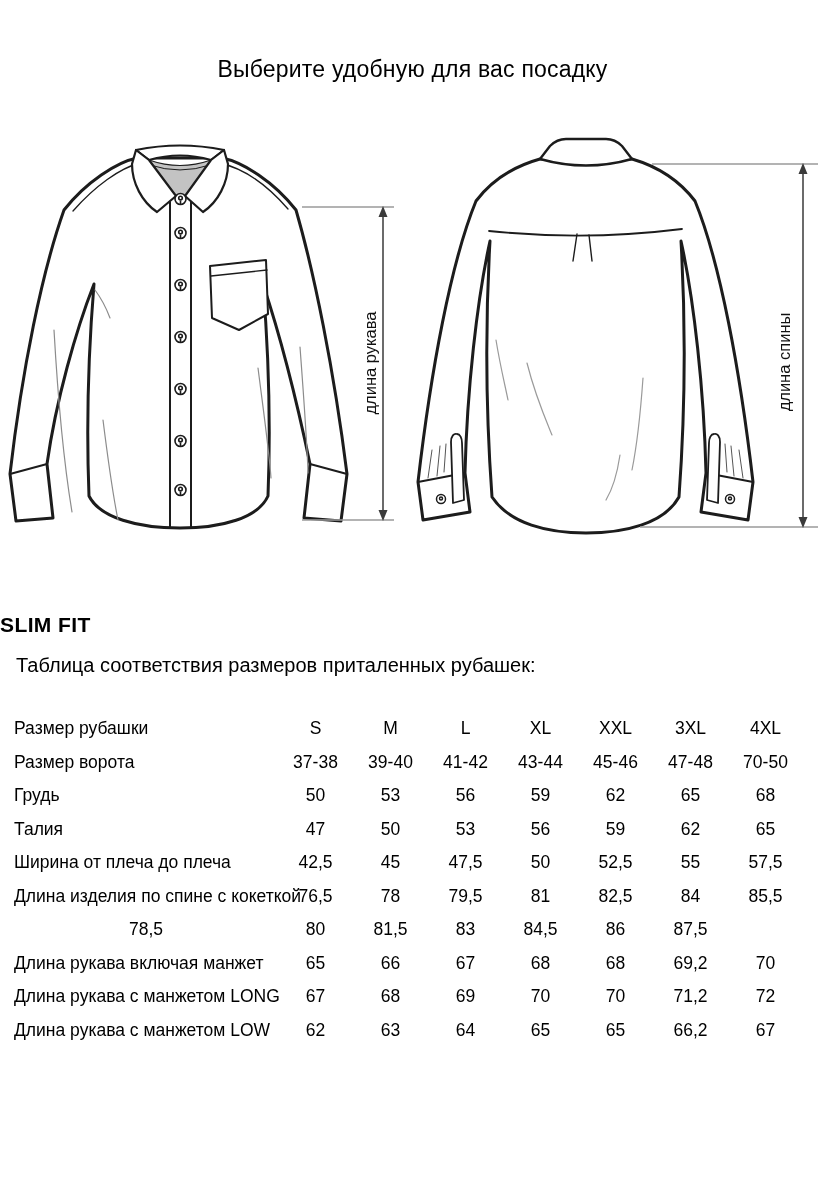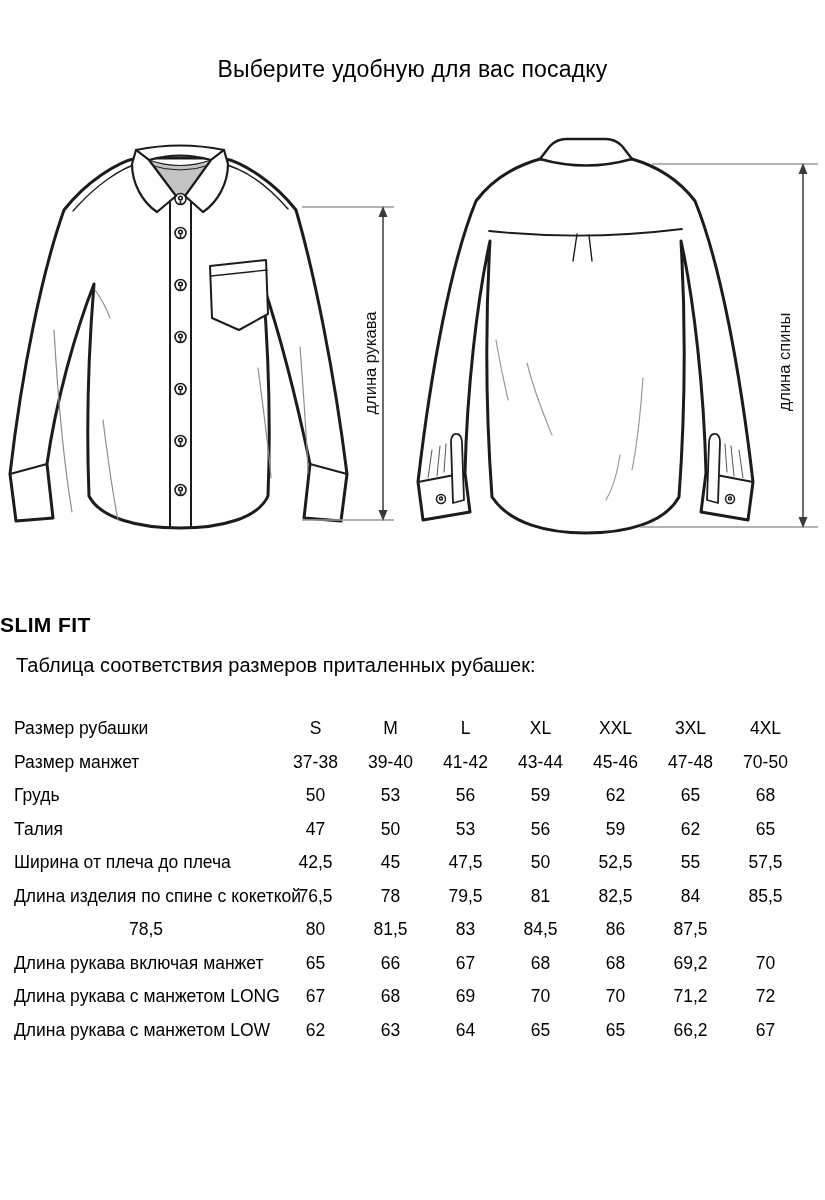--- a/index.html
+++ b/index.html
@@ -199,21 +199,21 @@
         <div class="tlabel">Размер рубашки</div>
         <div class="tcell">S</div>
         <div class="tcell">M</div>
         <div class="tcell">L</div>
         <div class="tcell">XL</div>
         <div class="tcell">XXL</div>
         <div class="tcell">3XL</div>
         <div class="tcell">4XL</div>
       </div>
       <div class="trow">
-        <div class="tlabel">Размер манжет</div>
+        <div class="tlabel">Размер ворота</div>
         <div class="tcell">37-38</div>
         <div class="tcell">39-40</div>
         <div class="tcell">41-42</div>
         <div class="tcell">43-44</div>
         <div class="tcell">45-46</div>
         <div class="tcell">47-48</div>
         <div class="tcell">70-50</div>
       </div>
       <div class="trow">
         <div class="tlabel">Грудь</div>

